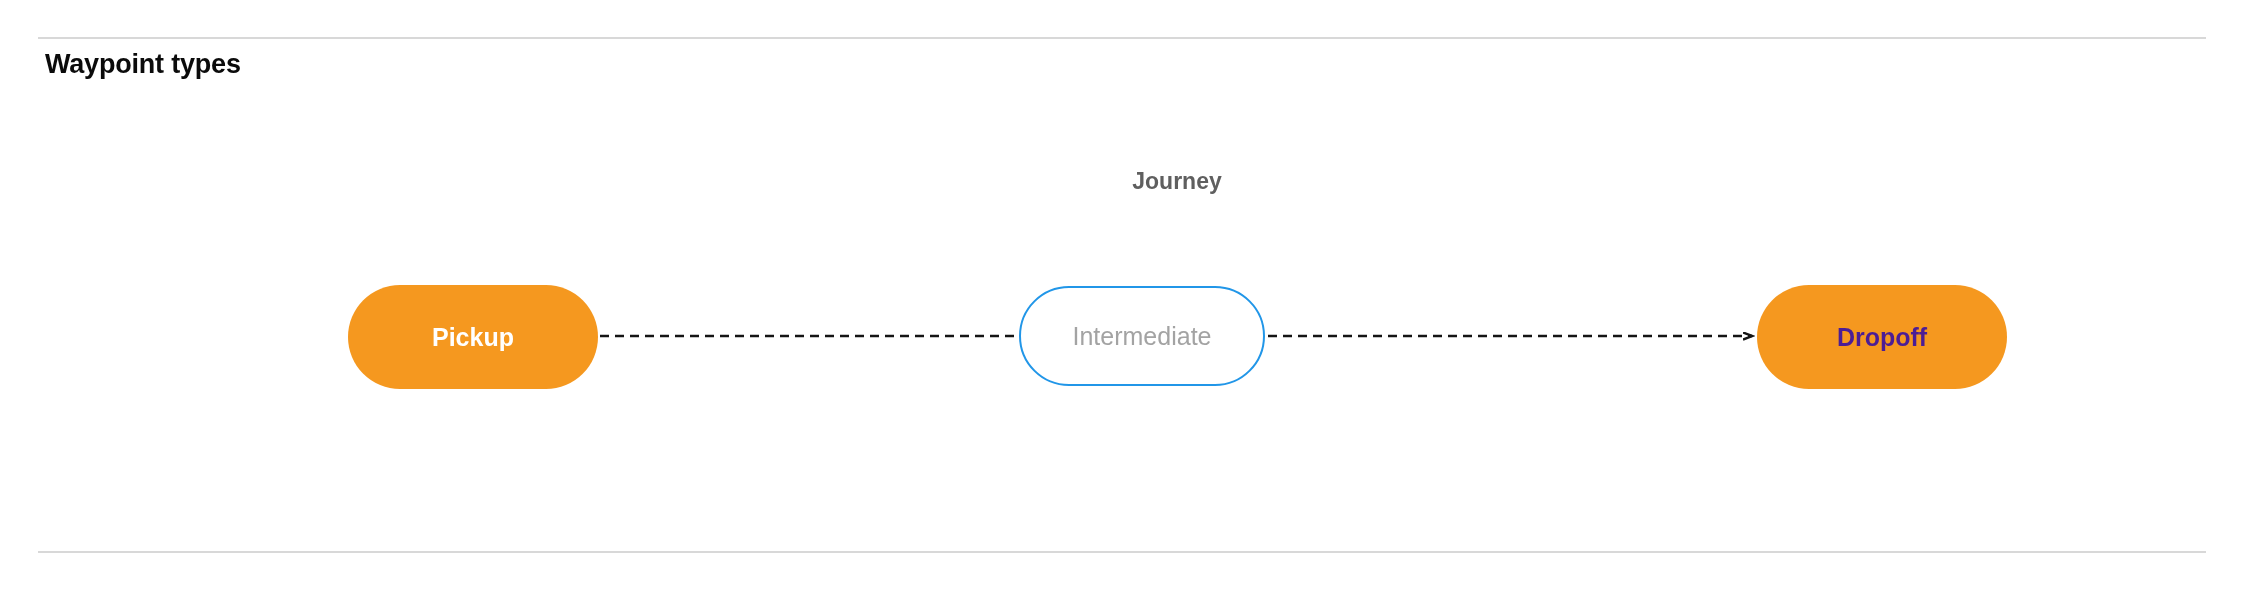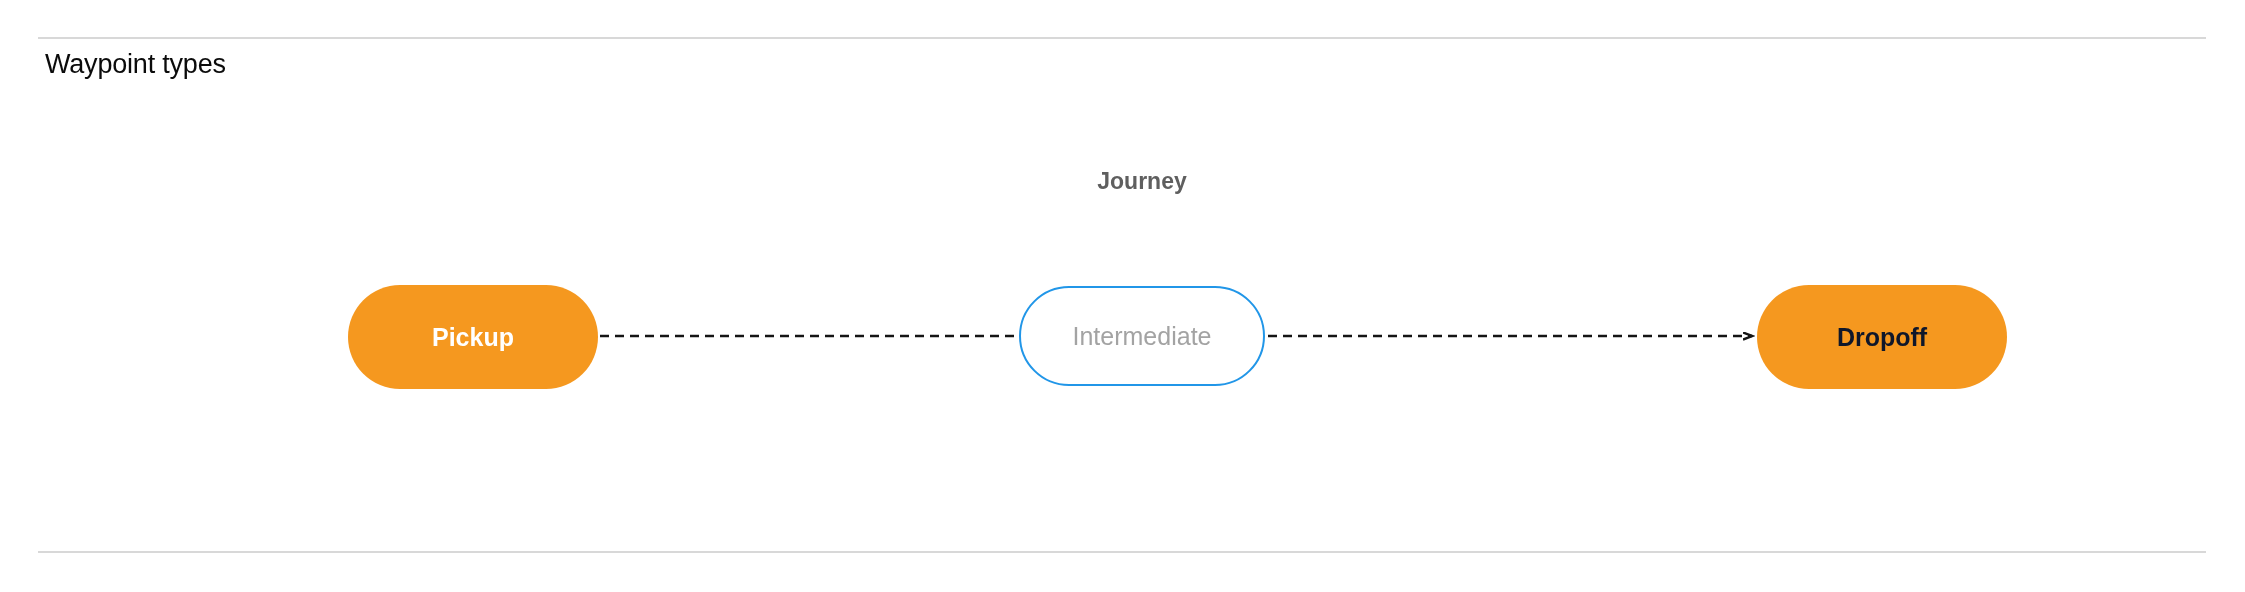--- a/index.html
+++ b/index.html
@@ -30,21 +30,21 @@
   }
   .rule.top    { top: 37px; }
   .rule.bottom { top: 551px; }
 
   
   .section-title {
     position: absolute;
     left: 45px;
     top: 48px;
     font-size: 27px;
-    font-weight: 400;
+    font-weight: 700;
     color: #0b0b0b;
     letter-spacing: -0.2px;
     line-height: 32px;
     white-space: nowrap;
   }
 
   
   .diagram {
     position: absolute;
     left: 0;
@@ -61,21 +61,21 @@
     text-align: center;
     font-size: 23px;
     font-weight: 700;
     color: #5f5f5f;
     letter-spacing: 0px;
     white-space: nowrap;
   }
   
   .diagram-caption .caption-inner {
     position: absolute;
-    left: 1019px;
+    left: 1054px;
     width: 246px;
   }
 
   
   .connectors {
     position: absolute;
     left: 0;
     top: 0;
     width: 2245px;
     height: 592px;
@@ -110,21 +110,21 @@
   }
 
   .node.dropoff {
     left: 1757px;
     top: 285px;
     width: 250px;
     height: 104px;
     background: #f5981f;
   }
   .node.dropoff .node-label {
-    color: #0f172a;
+    color: #4c1d95;
     font-weight: 700;
   }
 
   .node.intermediate {
     left: 1019px;
     top: 286px;
     width: 246px;
     height: 100px;
     background: #ffffff;
     border: 2.5px solid #2196e8;

